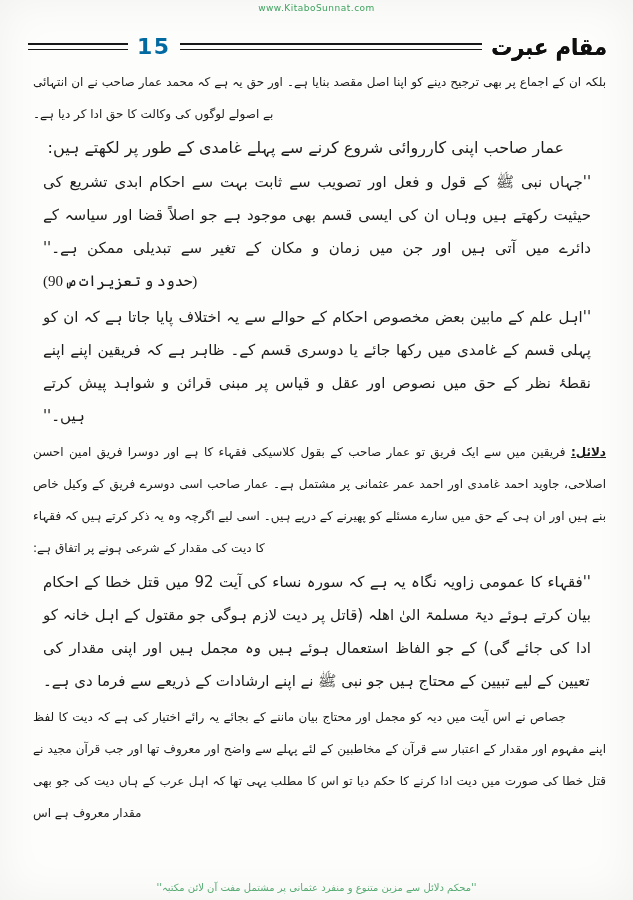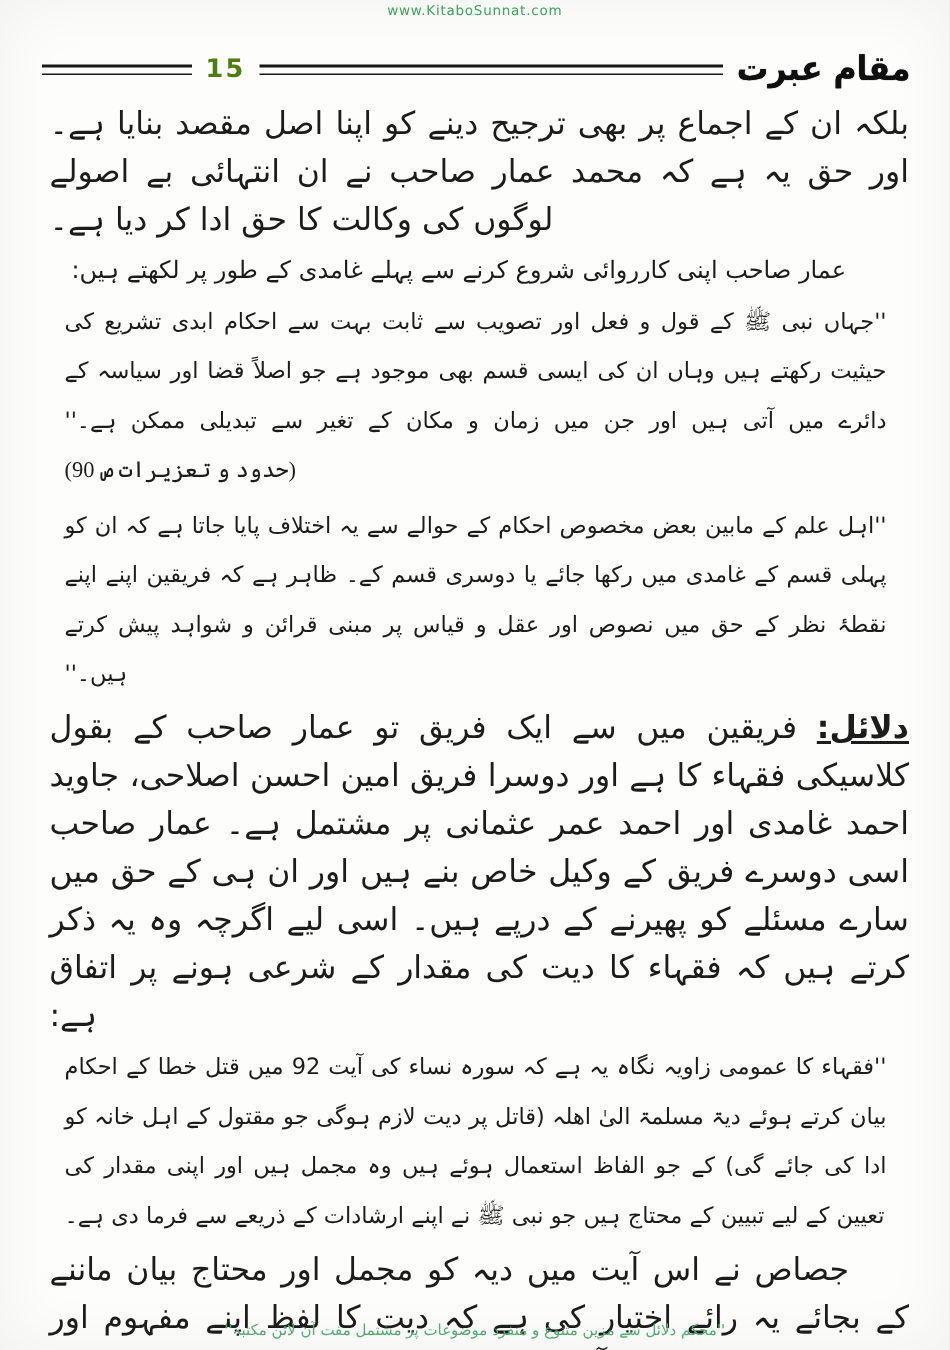--- a/index.html
+++ b/index.html
@@ -26,30 +26,30 @@
   }
   .header-title {
     font-size: 21px; font-weight: bold; color: #0f0f0f;
     white-space: nowrap; transform: scaleY(1.08);
     text-shadow: 0 0 0.6px #000;
   }
   .double-rule { height: 4px; border-top: 2.5px solid #181818; border-bottom: 1.5px solid #181818; }
   .rule-long { flex: 1 1 auto; }
   .rule-short { width: 100px; }
   .page-number {
-    font-size: 17px; font-weight: bold; letter-spacing: 1.5px;
-    color: #4d7c0f; direction: ltr;
+    font-size: 22px; font-weight: bold; letter-spacing: 1.5px;
+    color: #0369a1; direction: ltr;
   }
   .page-body {
     position: absolute; top: 66px; right: 27px; left: 33px;
     direction: rtl;
   }
   .para {
     margin: 0 0 2px 0;
-    font-size: 21px; line-height: 32px;
+    font-size: 12px; line-height: 32px;
     text-align: justify; text-align-last: left;
   }
   .para-indent { text-indent: 40px; }
   .lead-line {
     margin: 0 0 2px 0;
     font-size: 16px; line-height: 32px;
     text-align: right; text-indent: 42px;
   }
   .quote {
     margin: 2px 0 3px 0; padding: 0 15px 0 10px;
@@ -95,15 +95,15 @@
       <span>فریقین میں سے ایک فریق تو عمار صاحب کے بقول کلاسیکی فقہاء کا ہے اور دوسرا فریق امین احسن اصلاحی، جاوید احمد غامدی اور احمد عمر عثمانی پر مشتمل ہے۔ عمار صاحب اسی دوسرے فریق کے وکیل خاص بنے ہیں اور ان ہی کے حق میں سارے مسئلے کو پھیرنے کے درپے ہیں۔ اسی لیے اگرچہ وہ یہ ذکر کرتے ہیں کہ فقہاء کا دیت کی مقدار کے شرعی ہونے پر اتفاق ہے:</span></p>
 
     <p class="quote"><span>''فقہاء کا عمومی زاویہ نگاہ یہ ہے کہ سورہ نساء کی آیت 92 میں قتل خطا کے احکام بیان کرتے ہوئے</span>
       <span class="arabic-phrase">دیۃ مسلمۃ الیٰ اھلہ</span>
       <span>(قاتل پر دیت لازم ہوگی جو مقتول کے اہل خانہ کو ادا کی جائے گی) کے جو الفاظ استعمال ہوئے ہیں وہ مجمل ہیں اور اپنی مقدار کی تعیین کے لیے تبیین کے محتاج ہیں جو نبی ﷺ نے اپنے ارشادات کے ذریعے سے فرما دی ہے۔</span></p>
 
     <p class="para para-indent">جصاص نے اس آیت میں دیہ کو مجمل اور محتاج بیان ماننے کے بجائے یہ رائے اختیار کی ہے کہ دیت کا لفظ اپنے مفہوم اور مقدار کے اعتبار سے قرآن کے مخاطبین کے لئے پہلے سے واضح اور معروف تھا اور جب قرآن مجید نے قتل خطا کی صورت میں دیت ادا کرنے کا حکم دیا تو اس کا مطلب یہی تھا کہ اہل عرب کے ہاں دیت کی جو بھی مقدار معروف ہے اس</p>
 
   </div>
 
-  <div class="footer-tagline">''محکم دلائل سے مزین متنوع و منفرد موضوعات پر مشتمل مفت آن لائن مکتبہ''</div>
+  <div class="footer-tagline">''محکم دلائل سے مزین متنوع و منفرد عثمانی پر مشتمل مفت آن لائن مکتبہ''</div>
 
 </div>
 
 </body></html>

